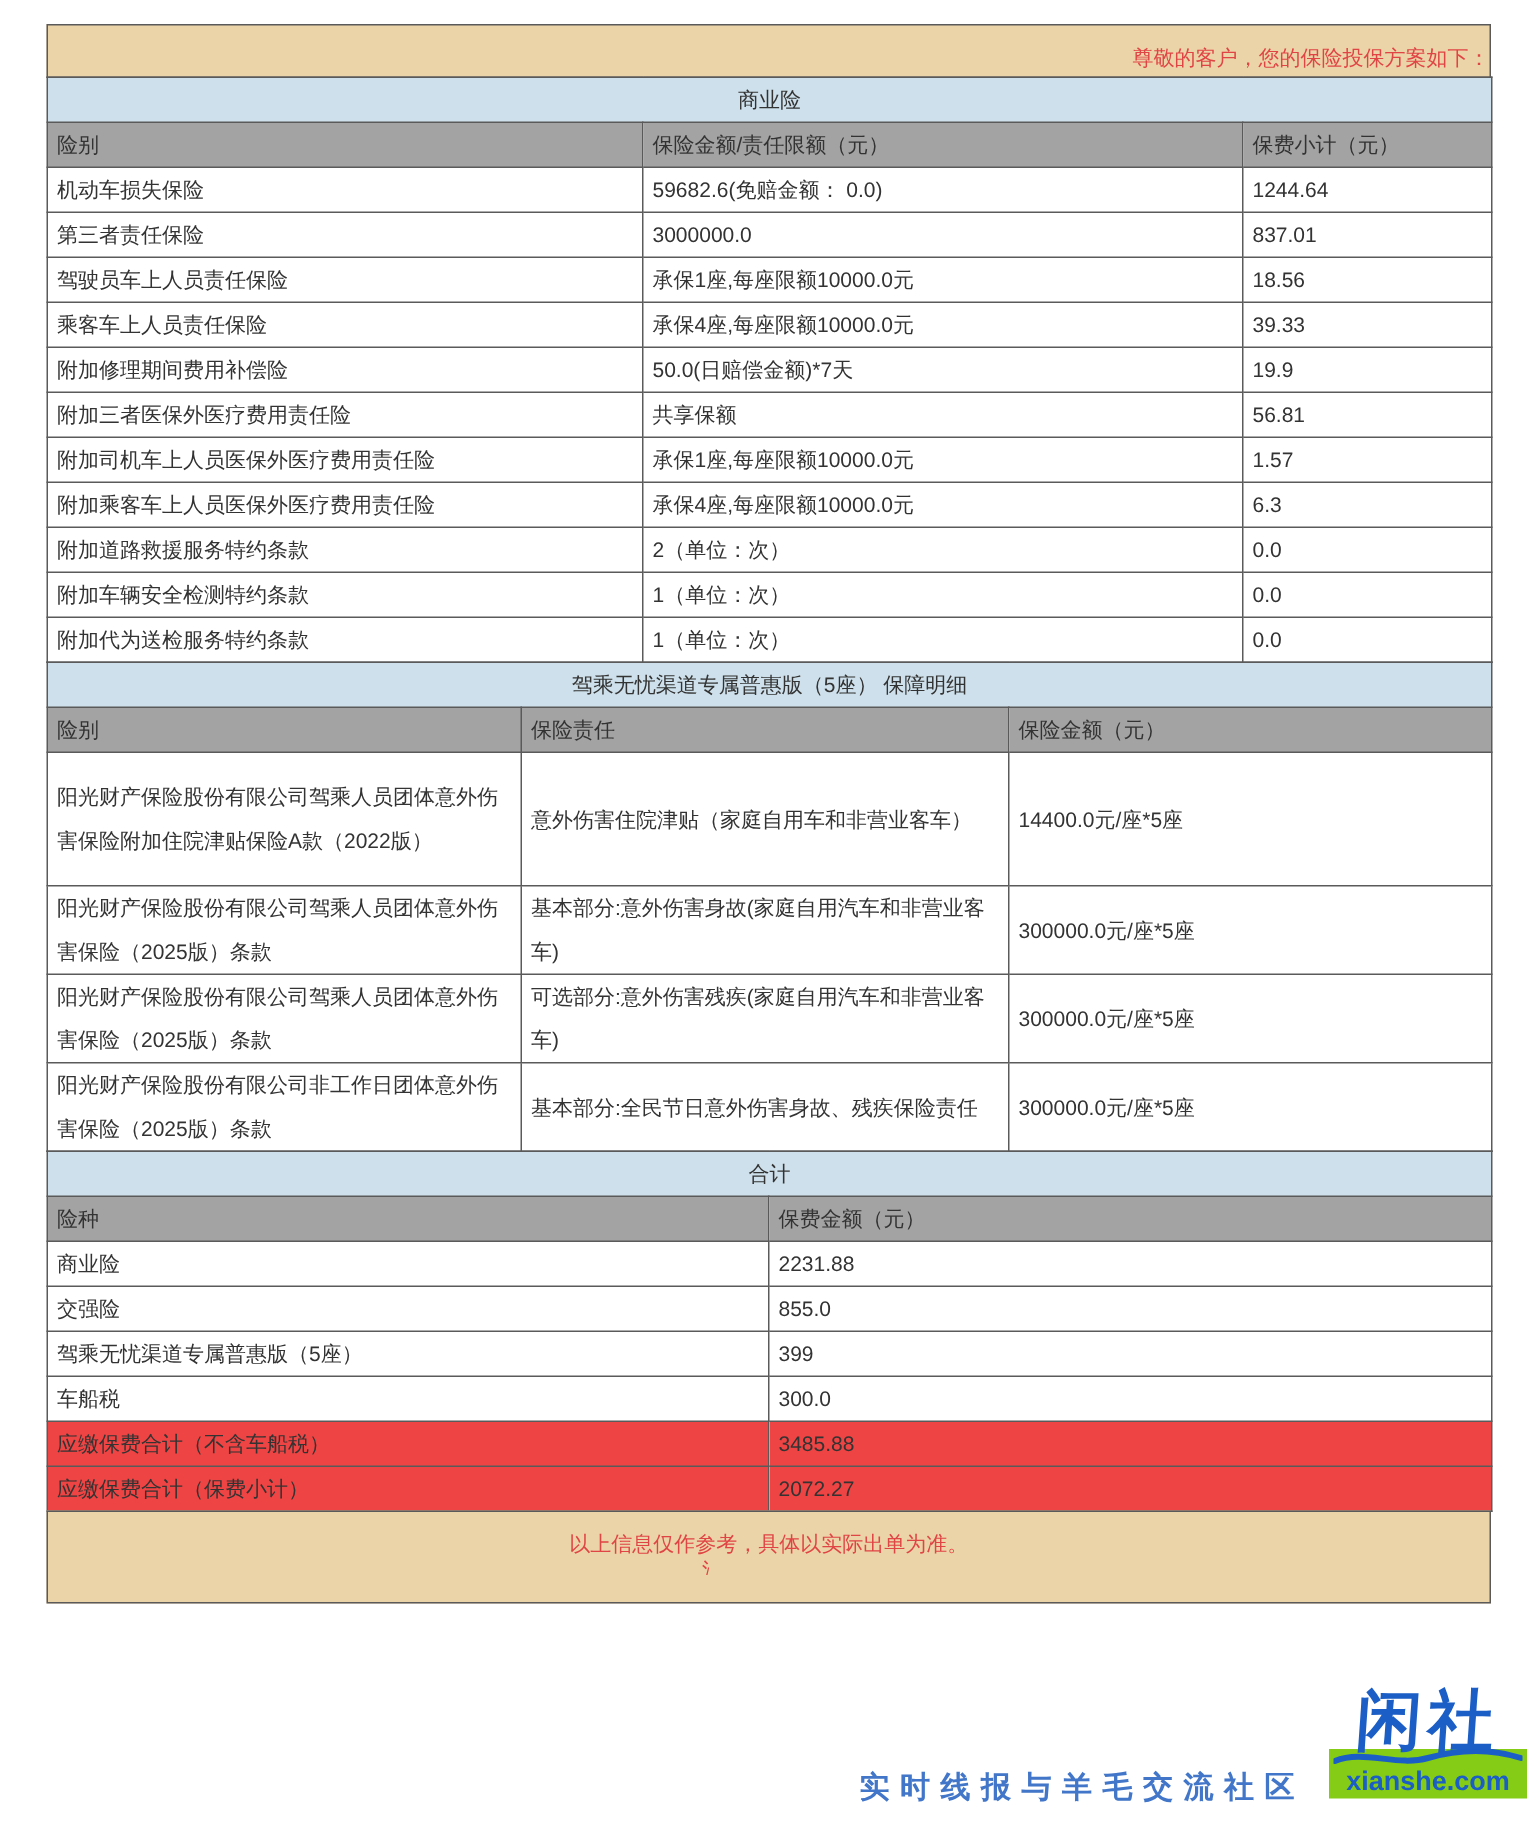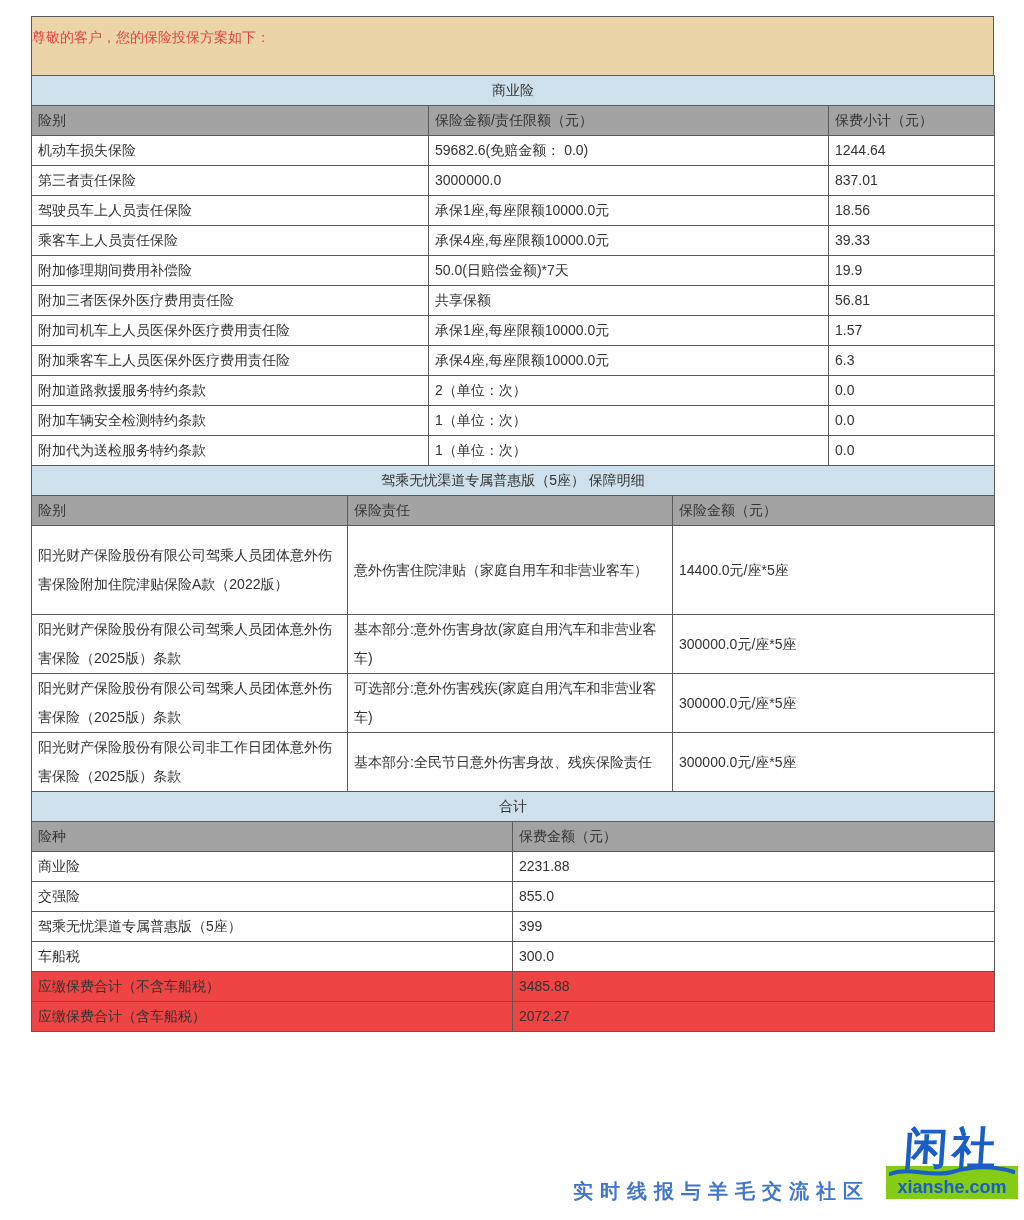--- a/index.html
+++ b/index.html
@@ -4,21 +4,21 @@
 <style>
   html,body{margin:0;padding:0;}
   body{
     width:1024px;height:1220px;position:relative;background:#ffffff;
     font-family:"Liberation Sans","DejaVu Sans",sans-serif;
     font-size:14px;color:#333333;
   }
   .sheet{position:absolute;left:31px;top:16px;width:963px;}
   .banner{
     box-sizing:border-box;border:1px solid #5a5a5a;background:#ecd4a9;
-    color:#e04545;text-align:left;height:60px;line-height:42px;font-family:Liberation Serif, serif;
+    color:#e04545;text-align:right;height:36px;line-height:42px;
   }
   table{
     border-collapse:collapse;table-layout:fixed;width:963px;
     margin-top:-1px;
   }
   td{
     box-sizing:border-box;border:1px solid #5a5a5a;
     padding:0 6px;line-height:29px;vertical-align:middle;
     overflow:hidden;word-break:break-all;
   }
@@ -209,26 +209,30 @@
     </tr>
     <tr>
       <td>车船税</td>
       <td>300.0</td>
     </tr>
     <tr class="total">
       <td>应缴保费合计（不含车船税）</td>
       <td>3485.88</td>
     </tr>
     <tr class="total">
-      <td>应缴保费合计（含车船税）</td>
+      <td>应缴保费合计（保费小计）</td>
       <td>2072.27</td>
     </tr>
   </tbody>
     </table>
 
+  <div class="banner-bottom">
+    <div class="notice-line">以上信息仅作参考，具体以实际出单为准。</div>
+    <div class="red-fragment">氵</div>
+  </div>
 
 </div>
 
 <div class="overlay-box">
   <span class="overlay-text">实时线报与羊毛交流社区</span>
 </div>
 
 <div class="logo">
   <div class="logo-chars">闲社</div>
   <div class="logo-lower">

